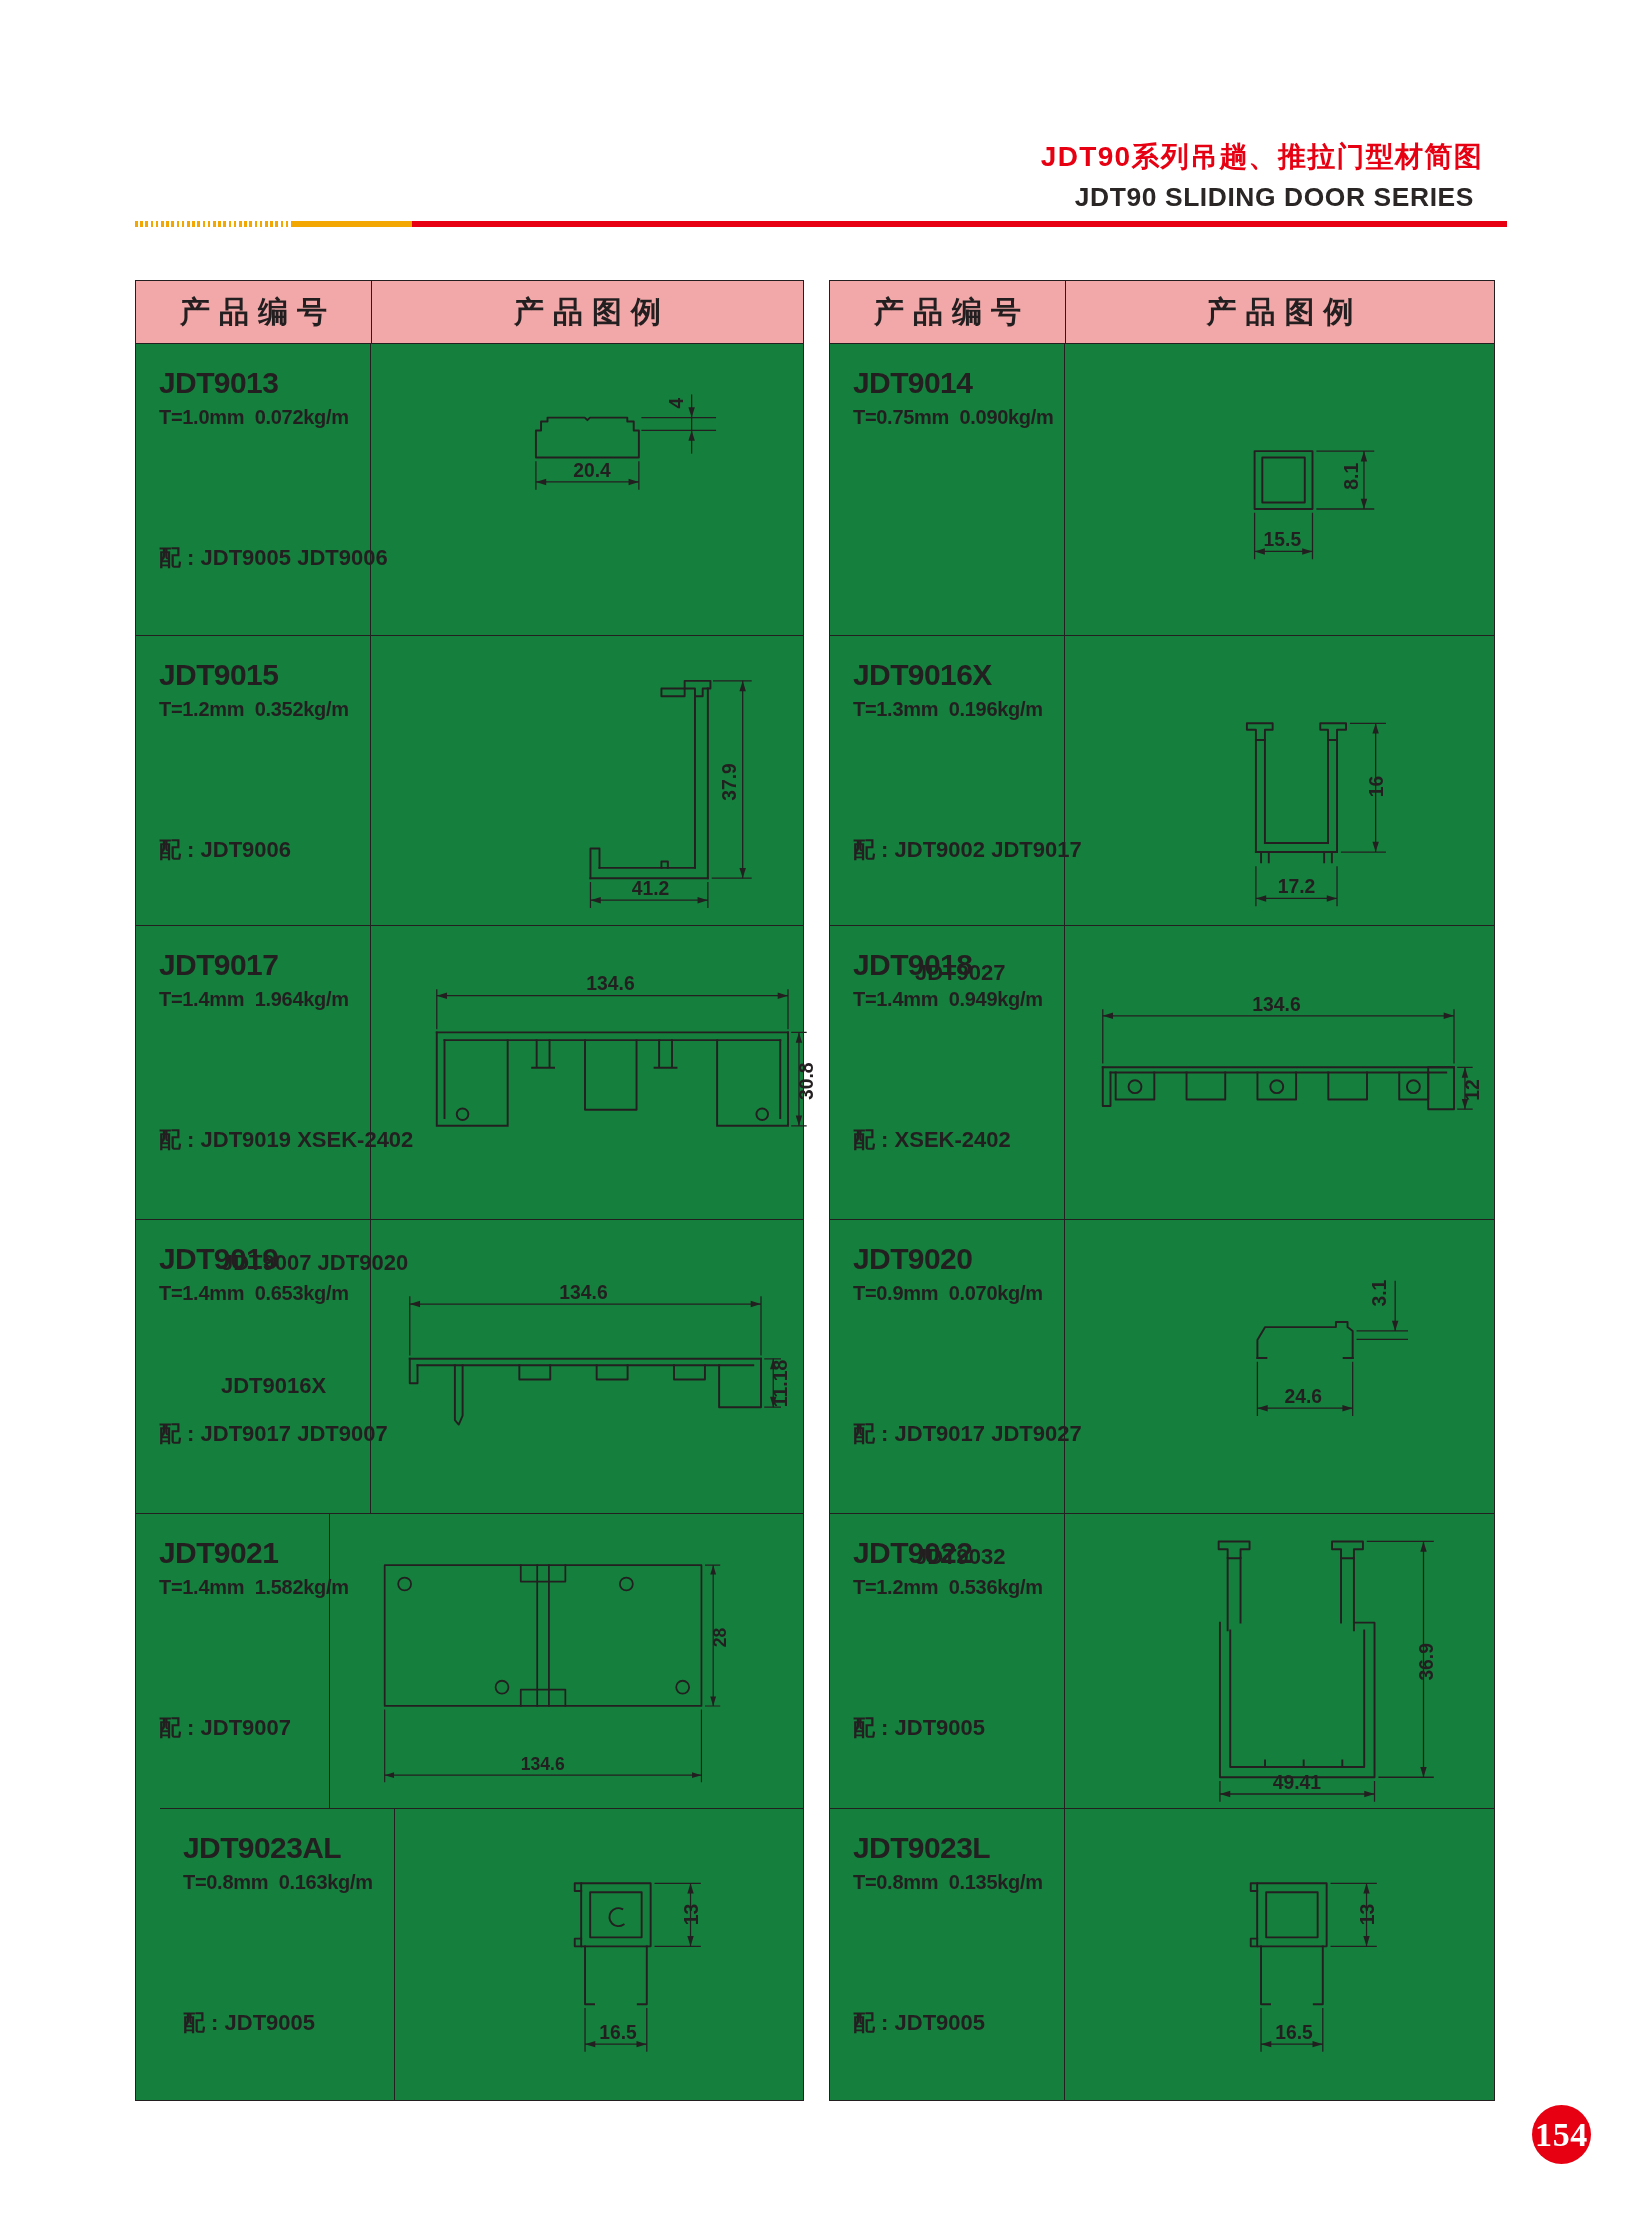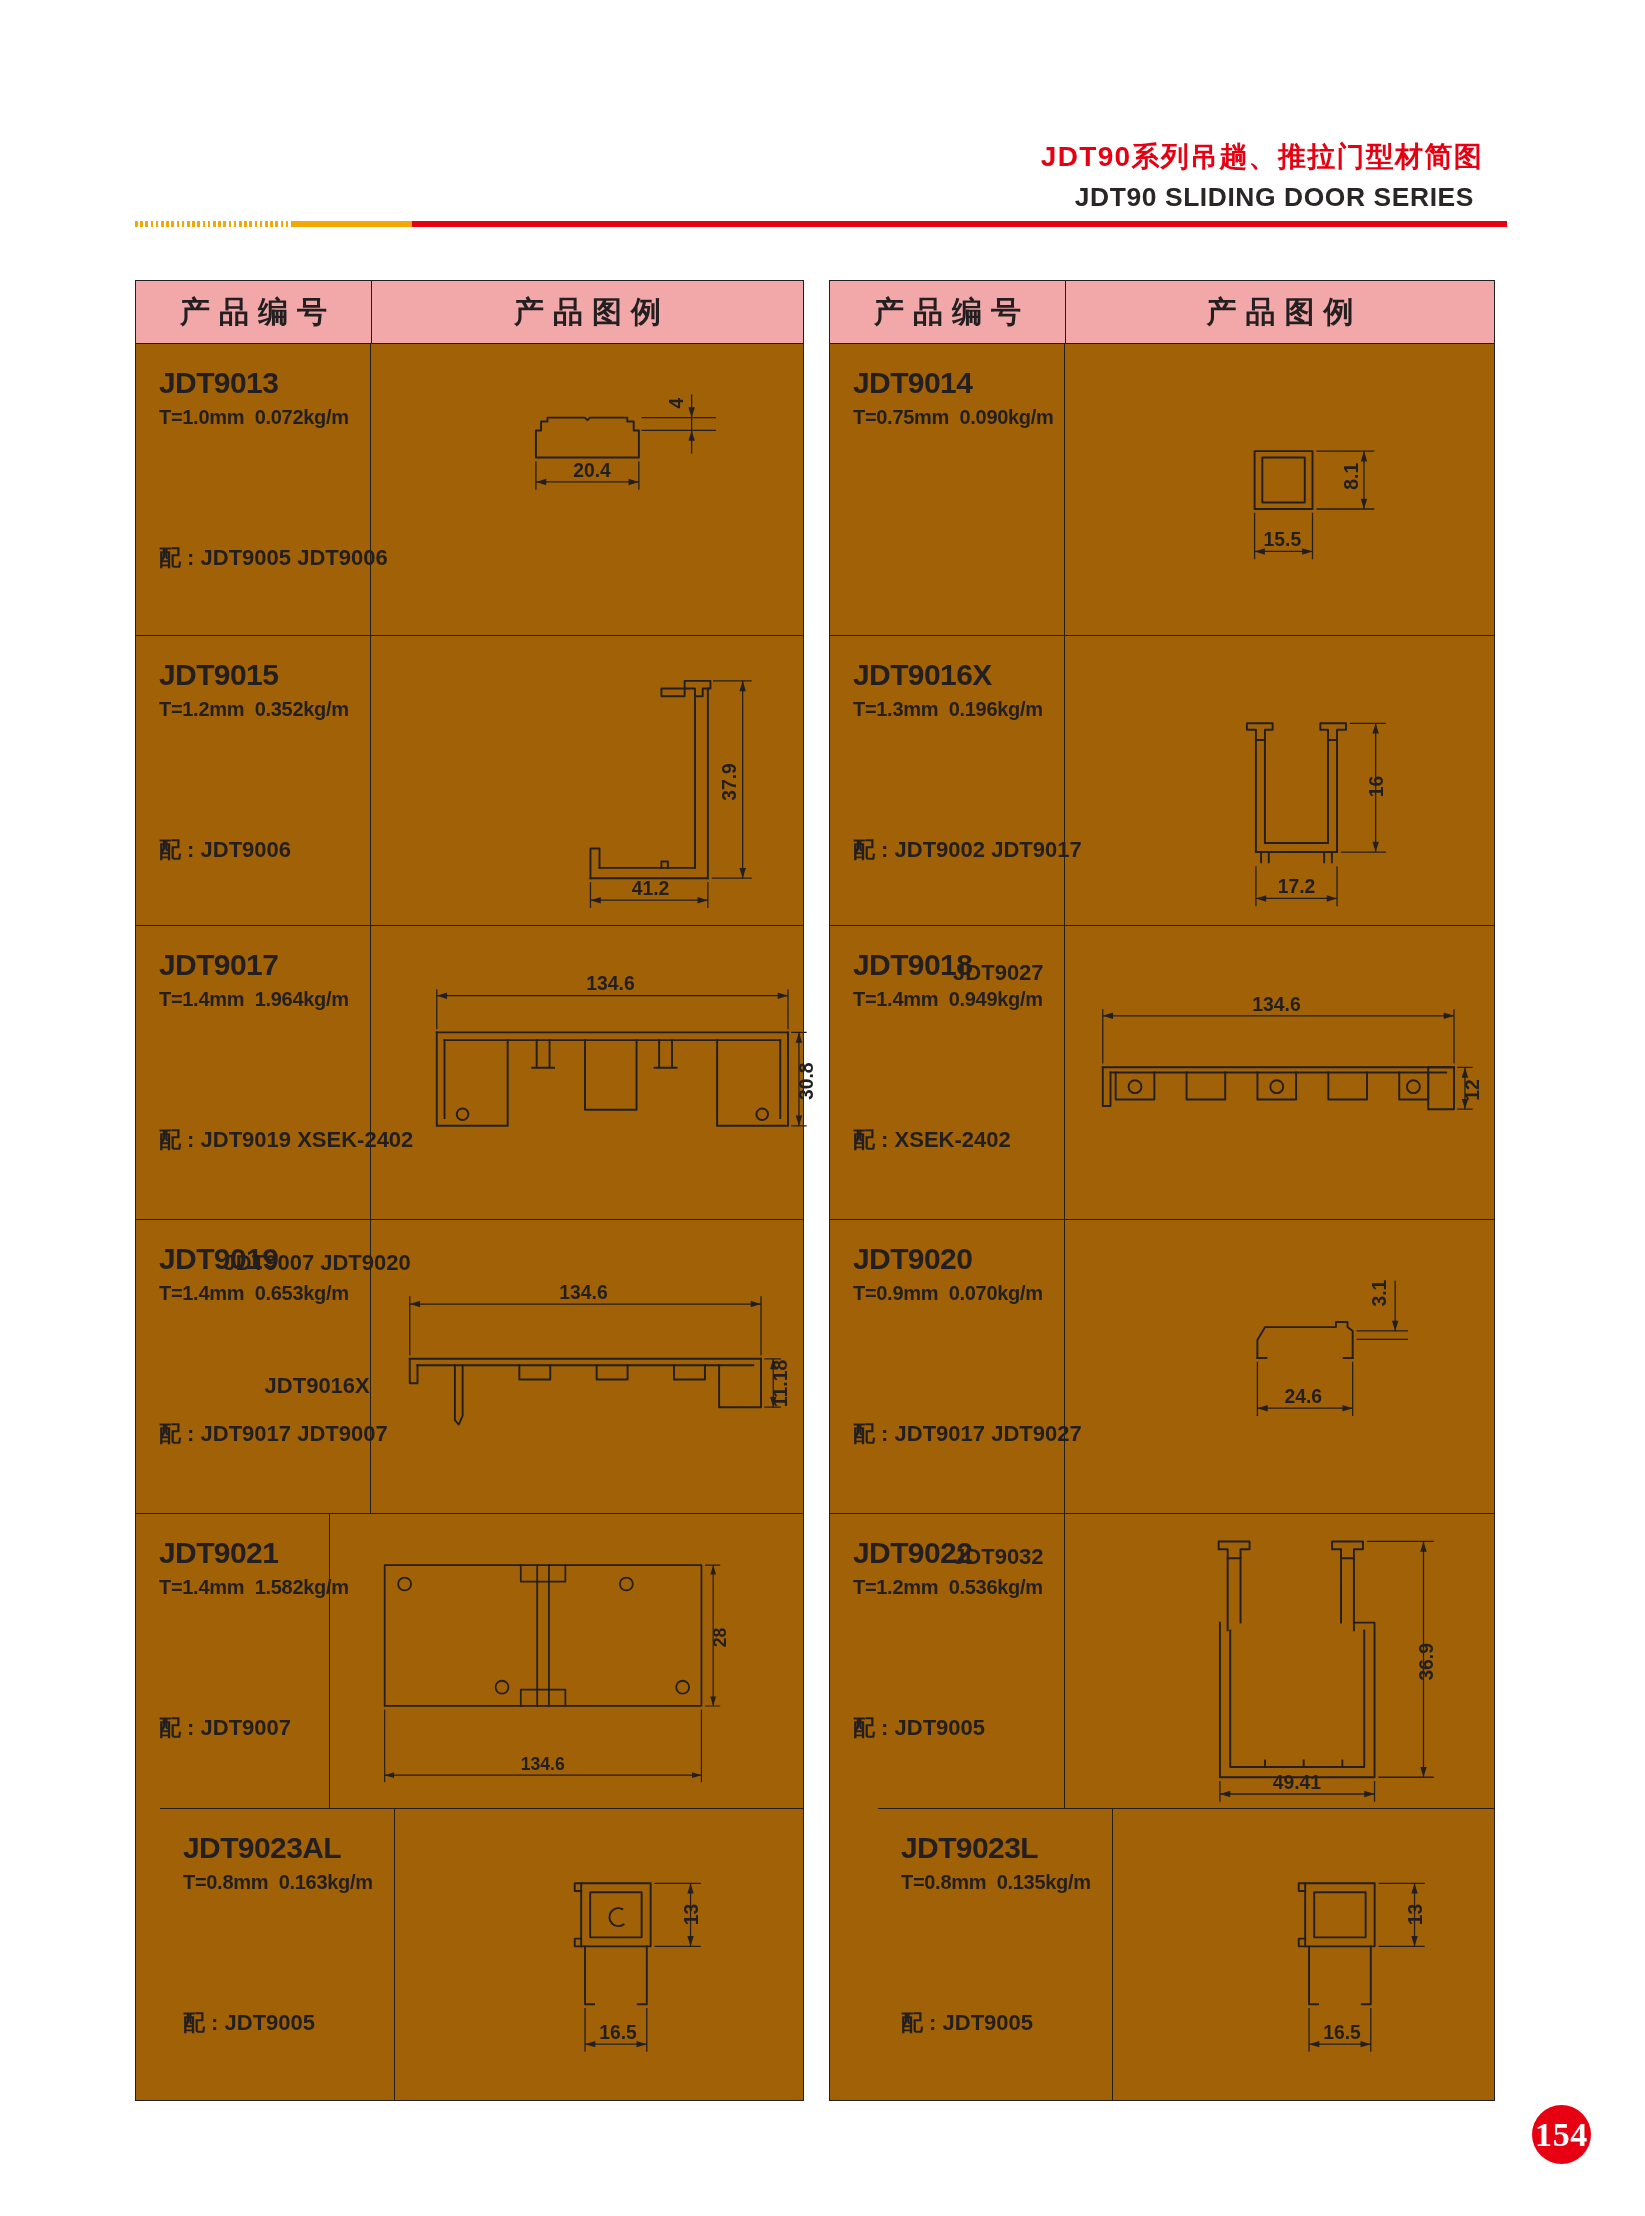--- a/index.html
+++ b/index.html
@@ -9,21 +9,21 @@
   .title-cn{position:absolute;top:138px;right:162px;font-size:28px;font-weight:bold;
             color:#e60012;letter-spacing:1.3px;white-space:nowrap;}
   .title-en{position:absolute;top:182px;right:171px;font-size:26.4px;font-weight:bold;
             color:#2a2626;letter-spacing:0.6px;white-space:nowrap;}
   .rule{position:absolute;top:221px;left:135px;width:1372px;height:6.4px;}
   .rule-dash{position:absolute;left:0;top:0;width:159px;height:6.4px;
              background:repeating-linear-gradient(90deg,#f2a702 0 2.6px,#ffffff 2.6px 5.2px);}
   .rule-orange{position:absolute;left:159px;top:0;width:118px;height:6.4px;background:#f2a702;}
   .rule-red{position:absolute;left:277px;top:0;width:1095px;height:6.4px;background:#e60012;}
   
-  .tbl{position:absolute;top:280px;border:1.9px solid #231f20;background:#a16207;text-align:center;}
+  .tbl{position:absolute;top:280px;border:1.9px solid #231f20;background:#15803d;}
   .thead{display:flex;height:62px;background:#f2a8a8;}
   .th{display:flex;align-items:center;justify-content:center;font-size:30px;font-weight:bold;
       letter-spacing:9px;text-indent:9px;}
   .trow{display:flex;border-top:1.9px solid #231f20;}
   .c1{border-right:1.9px solid #231f20;flex:none;}
   .c2{flex:1;position:relative;}
   .tdl{position:relative;padding:0 8px 0 23px;box-sizing:border-box;}
   .code{position:absolute;top:22px;left:23px;font-size:30px;font-weight:bold;letter-spacing:-0.6px;}
   .spec{position:absolute;top:62px;left:23px;font-size:20px;font-weight:bold;white-space:pre;letter-spacing:-0.3px;}
   .pair{position:absolute;top:111px;left:23px;font-size:22px;font-weight:bold;line-height:41px;white-space:pre;}
@@ -400,21 +400,21 @@
           <text class="dt" x="142" y="408">49.41</text>
           <path class="d" d="M288,24 H392 M306,390 H392"></path>
           <path class="d" d="M376,24 V390"></path>
           <polygon class="ar" points="376,24 371,40 381,40"></polygon>
           <polygon class="ar" points="376,390 371,374 381,374"></polygon>
           <text class="dt" transform="rotate(-90 390 240)" x="390" y="240">36.9</text>
         </svg>
       </div>
     </div>
 
-    <div class="trow" style="height:291px;margin-left:48px;">
+    <div class="trow" style="height:291px;">
       <div class="c1 tdl" style="width:235px">
         <div class="code">JDT9023L</div>
         <div class="spec">T=0.8mm  0.135kg/m</div>
         <div class="pair">
           <div>配 : JDT9005</div>
           <div class="pair-lx"></div>
           <div class="pair-lx"></div>
         </div>
       </div>
       <div class="c2">

